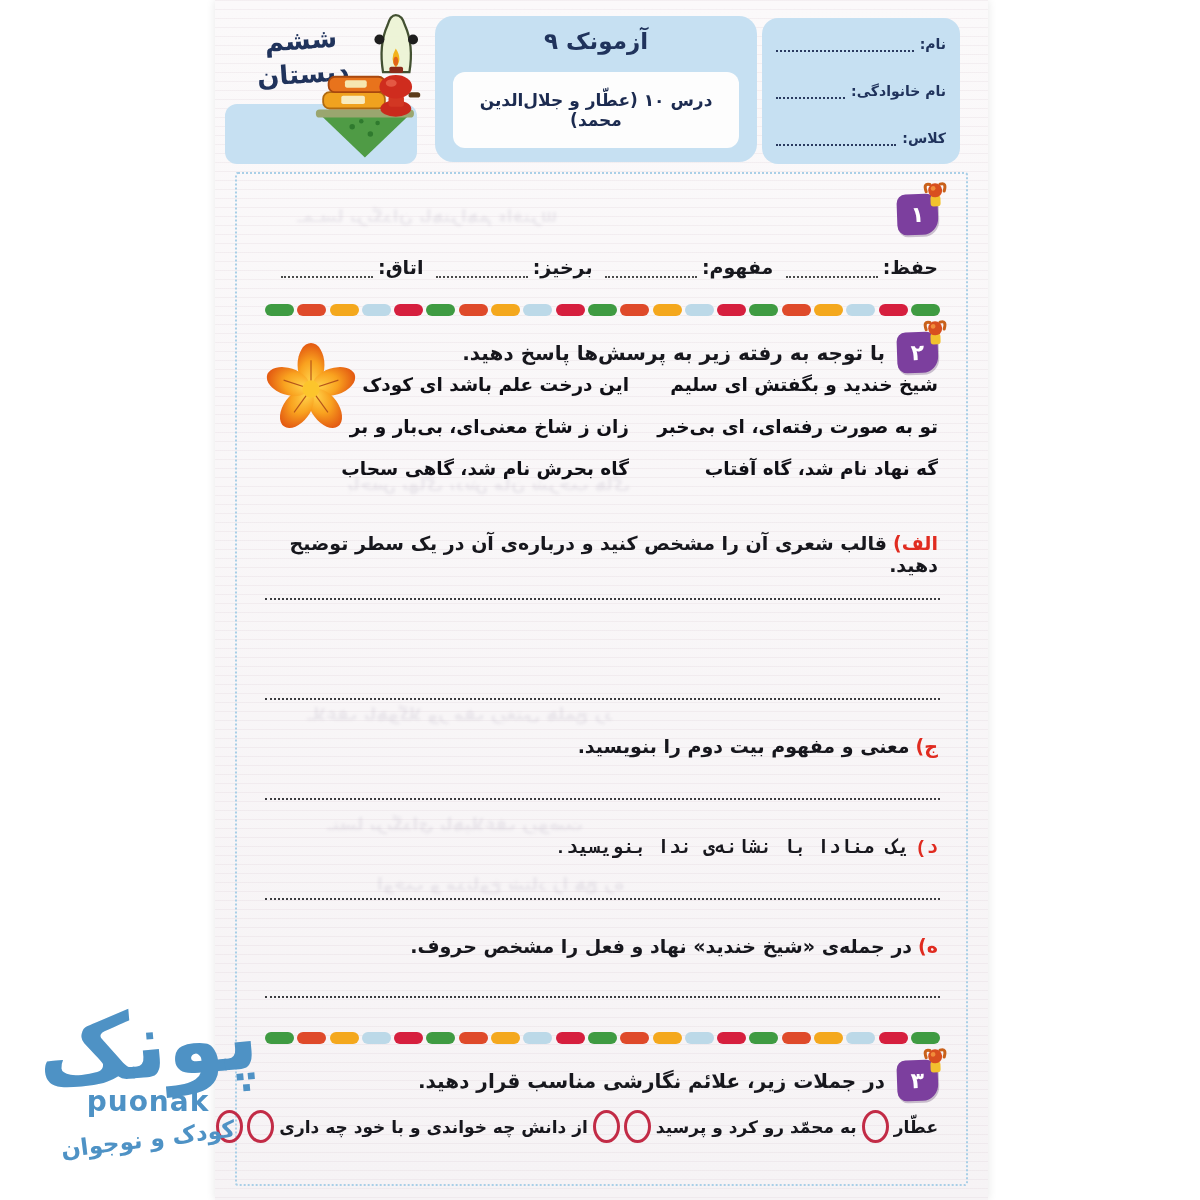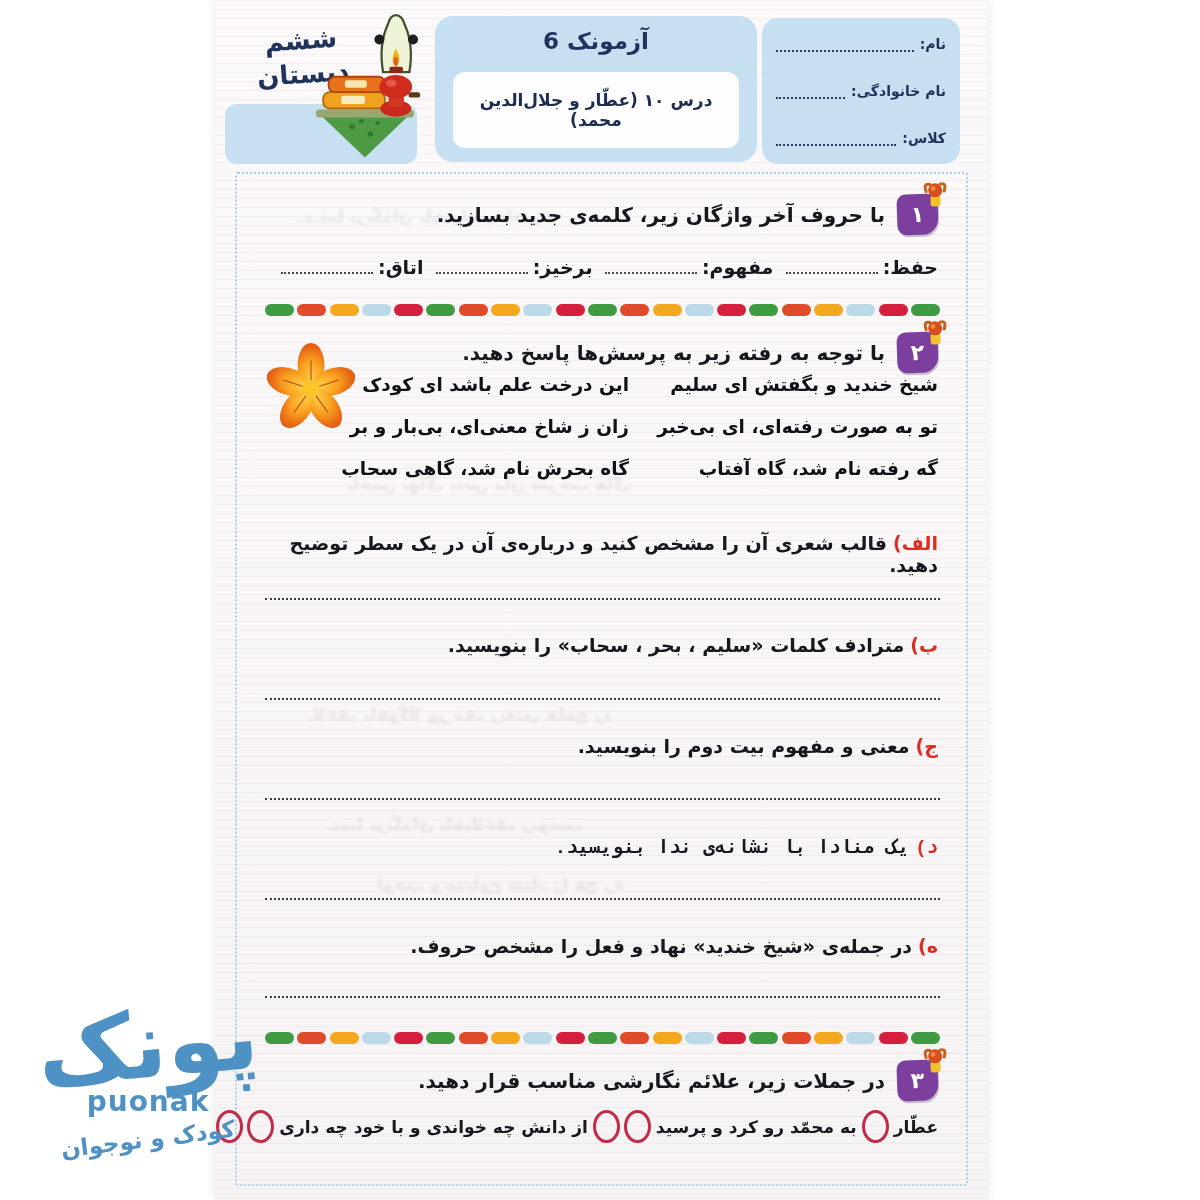--- a/index.html
+++ b/index.html
@@ -40,21 +40,21 @@
 
   .q-row{position:absolute;right:28px;direction:rtl;display:flex;align-items:center;gap:12px;
     font-size:20px;font-weight:bold;color:var(--ink);}
   .q-badge{position:relative;width:41px;height:41px;background:var(--purple);border-radius:9px 12px 16px 10px;
     color:#fff;display:flex;align-items:center;justify-content:center;font-size:22px;font-weight:bold;transform:rotate(-2deg);
     box-shadow:1px 2px 0 rgba(60,20,80,0.25);}
   .mascot{position:absolute;right:-13px;top:-13px;}
 
   .words-row{position:absolute;top:82px;left:44px;right:28px;direction:rtl;display:flex;justify-content:space-between;
     font-size:19px;font-weight:bold;color:var(--ink);}
-  .word{display:flex;align-items:center;gap:5px;}
+  .word{display:flex;align-items:flex-end;gap:5px;}
   .word-dots{width:92px;border-bottom:2px dotted #4a4a4a;height:13px;}
 
   .separator{position:absolute;left:28px;right:26px;height:13px;display:flex;justify-content:space-between;}
   .pill{width:29px;height:12px;border-radius:7px;}
 
   .flower{position:absolute;left:26px;top:166px;}
 
   .poem{position:absolute;top:200px;right:28px;left:118px;direction:rtl;display:flex;flex-direction:column;gap:21px;
     font-size:18.5px;font-weight:bold;color:#101016;}
   .poem-line{display:flex;justify-content:space-between;gap:24px;}
@@ -111,21 +111,21 @@
         <path d="M86 72 Q81 42 91 20 Q94 9 100 9 Q107 9 110 20 Q120 42 115 72 Z" fill="#edf4d6" stroke="#3c4b2a" stroke-width="2.5" opacity="0.96"></path>
         <circle cx="82" cy="36" r="5.5" fill="#1e1e1e"></circle>
         <circle cx="119" cy="36" r="5.5" fill="#1e1e1e"></circle>
         <path d="M100 46 Q93 58 100 67 Q108 58 100 46" fill="#f2b31b"></path>
         <ellipse cx="100" cy="60" rx="2.6" ry="5" fill="#e2641a"></ellipse>
         <rect x="93" y="66" width="15" height="7" rx="2" fill="#8a2b1a"></rect>
       </svg>
     </div>
 
     <div class="title-box">
-      <div class="quiz-title">آزمونک 6</div>
+      <div class="quiz-title">آزمونک ۹</div>
       <div class="lesson-box">
         <div class="lesson-title">درس ۱۰ (عطّار و جلال‌الدین محمد)</div>
       </div>
     </div>
 
     <div class="name-box">
       <div class="field-row">
         <span>نام:</span>
         <span class="field-dots"></span>
       </div>
@@ -151,21 +151,20 @@
         <span class="q-badge">
           <svg class="mascot" width="30" height="28" viewBox="0 0 30 28">
             <path d="M6 11 Q3 2 10 4" stroke="#c9611a" fill="none" stroke-width="3" stroke-linecap="round"></path>
             <path d="M24 11 Q27 2 20 4" stroke="#c9611a" fill="none" stroke-width="3" stroke-linecap="round"></path>
             <rect x="10" y="15" width="10" height="11" rx="3" fill="#f2c12e"></rect>
             <circle cx="15" cy="10" r="7" fill="#d84f1f"></circle>
             <circle cx="13" cy="8" r="2.4" fill="#f08c3a"></circle>
           </svg>
           <span>۱</span>
         </span>
-        <span>با حروف آخر واژگان زیر، کلمه‌ی جدید بسازید.</span>
       </div>
 
       <div class="words-row">
         <span class="word">
           <span>حفظ:</span>
           <span class="word-dots"></span>
         </span>
         <span class="word">
           <span>مفهوم:</span>
           <span class="word-dots"></span>
@@ -244,33 +243,30 @@
       <div class="poem">
         <div class="poem-line">
           <span class="hem">شیخ خندید و بگفتش ای سلیم</span>
           <span class="hem">این درخت علم باشد ای کودک</span>
         </div>
         <div class="poem-line">
           <span class="hem">تو به صورت رفته‌ای، ای بی‌خبر</span>
           <span class="hem">زان ز شاخ معنی‌ای، بی‌بار و بر</span>
         </div>
         <div class="poem-line">
-          <span class="hem">گه رفته نام شد، گاه آفتاب</span>
+          <span class="hem">گه نهاد نام شد، گاه آفتاب</span>
           <span class="hem">گاه بحرش نام شد، گاهی سحاب</span>
         </div>
       </div>
 
       <div class="sub" style="top:358px;">
         <span class="sub-label">الف)</span><span>قالب شعری آن را مشخص کنید و درباره‌ی آن در یک سطر توضیح دهید.</span>
       </div>
       <div class="ans" style="top:424px;"></div>
 
-      <div class="sub" style="top:460px;">
-        <span class="sub-label">ب)</span><span>مترادف کلمات «سلیم ، بحر ، سحاب» را بنویسید.</span>
-      </div>
       <div class="ans" style="top:524px;"></div>
 
       <div class="sub" style="top:561px;">
         <span class="sub-label">ج)</span><span>معنی و مفهوم بیت دوم را بنویسید.</span>
       </div>
       <div class="ans" style="top:624px;"></div>
 
       <div class="sub" style="top:661px;font-family:Liberation Mono, monospace;">
         <span class="sub-label">د)</span><span>یک منادا با نشانه‌ی ندا بنویسید.</span>
       </div>

